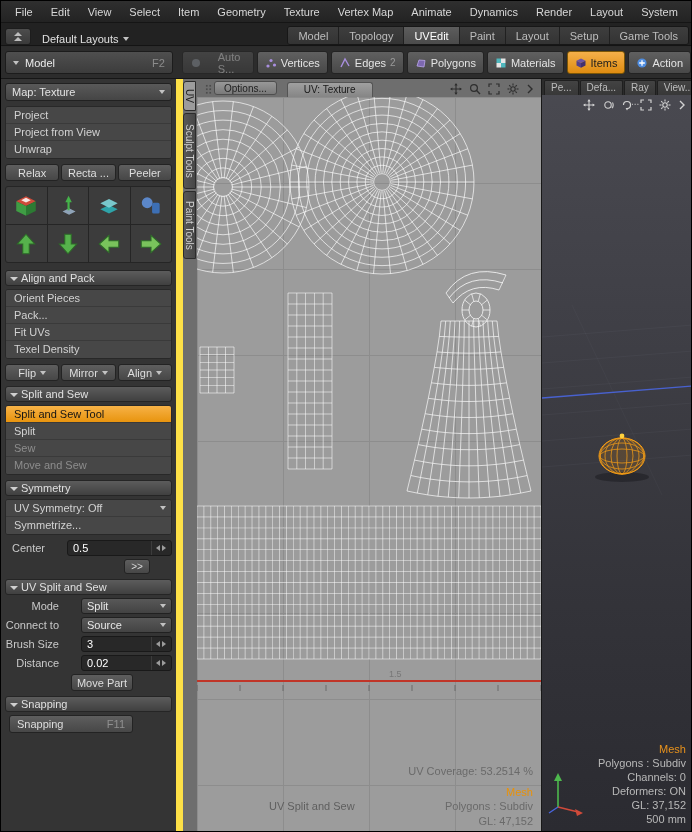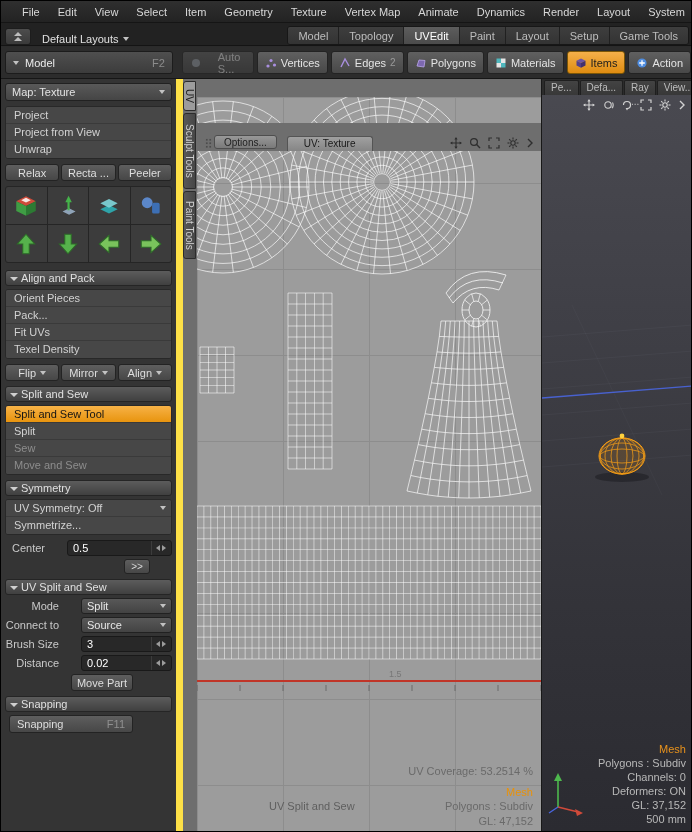--- a/index.html
+++ b/index.html
@@ -1,21 +1,21 @@
 <!DOCTYPE html>
 <html><head>
 <meta charset="utf-8">
 <style>
   html,body{margin:0;padding:0;background:#1b1b1b;}
   *{box-sizing:border-box;}
   .window{position:relative;width:692px;height:832px;background:#2b2b2b;overflow:hidden;
           font-family:"Liberation Sans",sans-serif;font-size:11px;color:#cccccc;border:1px solid #000;}
   
   .menubar{position:absolute;left:0;top:0;right:0;height:22px;background:linear-gradient(#2f2f2f,#232323);
-           border-bottom:1px solid #151515;display:flex;align-items:center;padding-left:12px;white-space:nowrap;overflow:hidden;}
+           border-bottom:1px solid #151515;display:flex;align-items:center;padding-left:5px;white-space:nowrap;overflow:hidden;}
   .mi{padding:0 9px;line-height:22px;color:#d8d8d8;}
   
   .bar2{position:absolute;left:0;top:22px;right:0;height:23px;background:#222222;border-bottom:1px solid #141414;
         display:flex;align-items:flex-end;}
   .expbtn{width:26px;height:17px;margin:0 3px 0 4px;background:linear-gradient(#4d4d4d,#3a3a3a);
           border:1px solid #1d1d1d;border-radius:3px;display:flex;flex-direction:column;align-items:center;justify-content:center;gap:1px;}
   .tri-up{width:0;height:0;border-left:4px solid transparent;border-right:4px solid transparent;border-bottom:4px solid #bdbdbd;}
   .layouts{display:flex;align-items:center;gap:5px;padding:0 8px;color:#e0e0e0;}
   .cd{width:0;height:0;border-left:3.5px solid transparent;border-right:3.5px solid transparent;border-top:4px solid #c2c2c2;}
   .tabs2{margin-left:auto;display:flex;height:19px;margin-right:2px;border:1px solid #171717;border-radius:3px;overflow:hidden;}
@@ -75,21 +75,21 @@
             border-radius:3px;color:#dedede;display:flex;align-items:center;justify-content:center;margin-bottom:4px;}
   .snapbtn{width:124px;height:18px;background:linear-gradient(#5e5e5e,#474747);border:1px solid #232323;border-radius:3px;
            display:flex;align-items:center;padding:0 7px;color:#dedede;margin:2px 0 0 4px;}
   .snapkey{margin-left:auto;color:#909090;}
   
   .uvwrap{position:absolute;left:182px;top:78px;width:358px;bottom:0;background:#6e6e6e;overflow:hidden;}
   .sidetabs{position:absolute;left:0;top:2px;width:14px;display:flex;flex-direction:column;gap:2px;z-index:3;}
   .stab{writing-mode:vertical-rl;width:13px;font-size:10px;color:#cfcfcf;background:linear-gradient(90deg,#585858,#474747);
         border:1px solid #2c2c2c;border-radius:3px 0 0 3px;padding:7px 0;text-align:center;}
   .stab.active{background:#9c9c9c;color:#1f1f1f;padding:7px 0;}
-  .uvheader{position:absolute;left:14px;right:0;top:0;height:28px;display:flex;align-items:flex-end;z-index:2;background:#6e6e6e;margin-top:44px;}
+  .uvheader{position:absolute;left:14px;right:0;top:0;height:18px;display:flex;align-items:flex-end;z-index:2;background:#6e6e6e;}
   .grip{width:7px;height:11px;margin:0 2px 2px 8px;background-image:radial-gradient(#4c4c4c 1px,transparent 1.2px);
         background-size:3.5px 3.5px;}
   .optbtn{height:14px;line-height:13px;padding:0 9px;margin-bottom:2px;background:linear-gradient(#989898,#7a7a7a);
           border:1px solid #4e4e4e;border-radius:3px;color:#1e1e1e;font-size:10px;}
   .uvtab{height:15px;line-height:14px;padding:0 16px;margin:0 0 0 10px;background:linear-gradient(#a0a0a0,#858585);
          border:1px solid #545454;border-bottom:none;border-radius:3px 3px 0 0;color:#191919;font-size:10px;}
   .hicons{margin-left:auto;display:flex;align-items:center;gap:7px;margin-right:7px;margin-bottom:2px;color:#2e2e2e;}
   .hicons svg{display:block;}
   .canvas{position:absolute;left:14px;top:18px;right:0;bottom:0;background-color:#9c9c9c;
           background-image:linear-gradient(#8d8d8d 1px,transparent 1px),linear-gradient(90deg,#8d8d8d 1px,transparent 1px);

